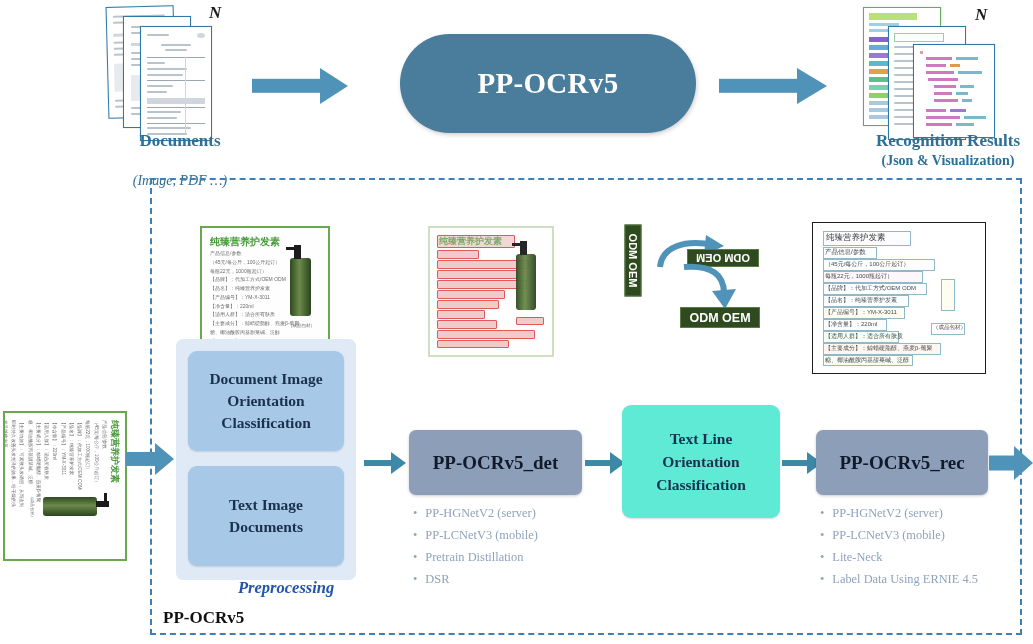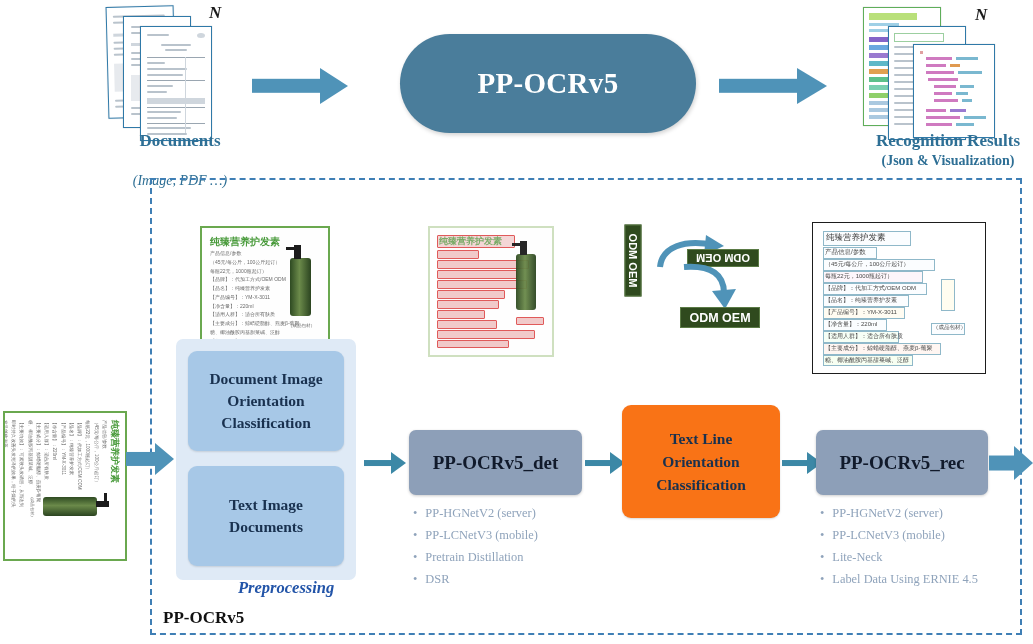--- a/index.html
+++ b/index.html
@@ -55,21 +55,21 @@
                  font-weight:bold;font-size:16.5px;}
 
   
   .model-box{position:absolute;background:#8d9fb8;border-radius:7px;
              display:flex;align-items:center;justify-content:center;
              color:#111a2b;font-weight:bold;font-size:19px;
              box-shadow:0 1px 3px rgba(0,0,0,.2);}
   #det-box{left:409px;top:430px;width:173px;height:65px;}
   #rec-box{left:816px;top:430px;width:172px;height:65px;}
   #tlo-box{position:absolute;left:622px;top:405px;width:158px;height:113px;
-           background:#f97316;border-radius:9px;display:flex;flex-direction:column;
+           background:#5eead4;border-radius:9px;display:flex;flex-direction:column;
            align-items:center;justify-content:center;color:#19314f;
            font-weight:bold;font-size:15.5px;line-height:1.5;text-align:center;
            box-shadow:0 1px 2px rgba(0,0,0,.15);}
 
   
   .bullets{position:absolute;color:#8fa3bb;font-size:12.4px;line-height:1.78;}
   .bullets div{white-space:nowrap;}
   .bullets div::before{content:"\2022";color:#8fa3bb;margin-right:8px;
                        display:inline-block;}
   #det-bullets{left:413px;top:502px;}

